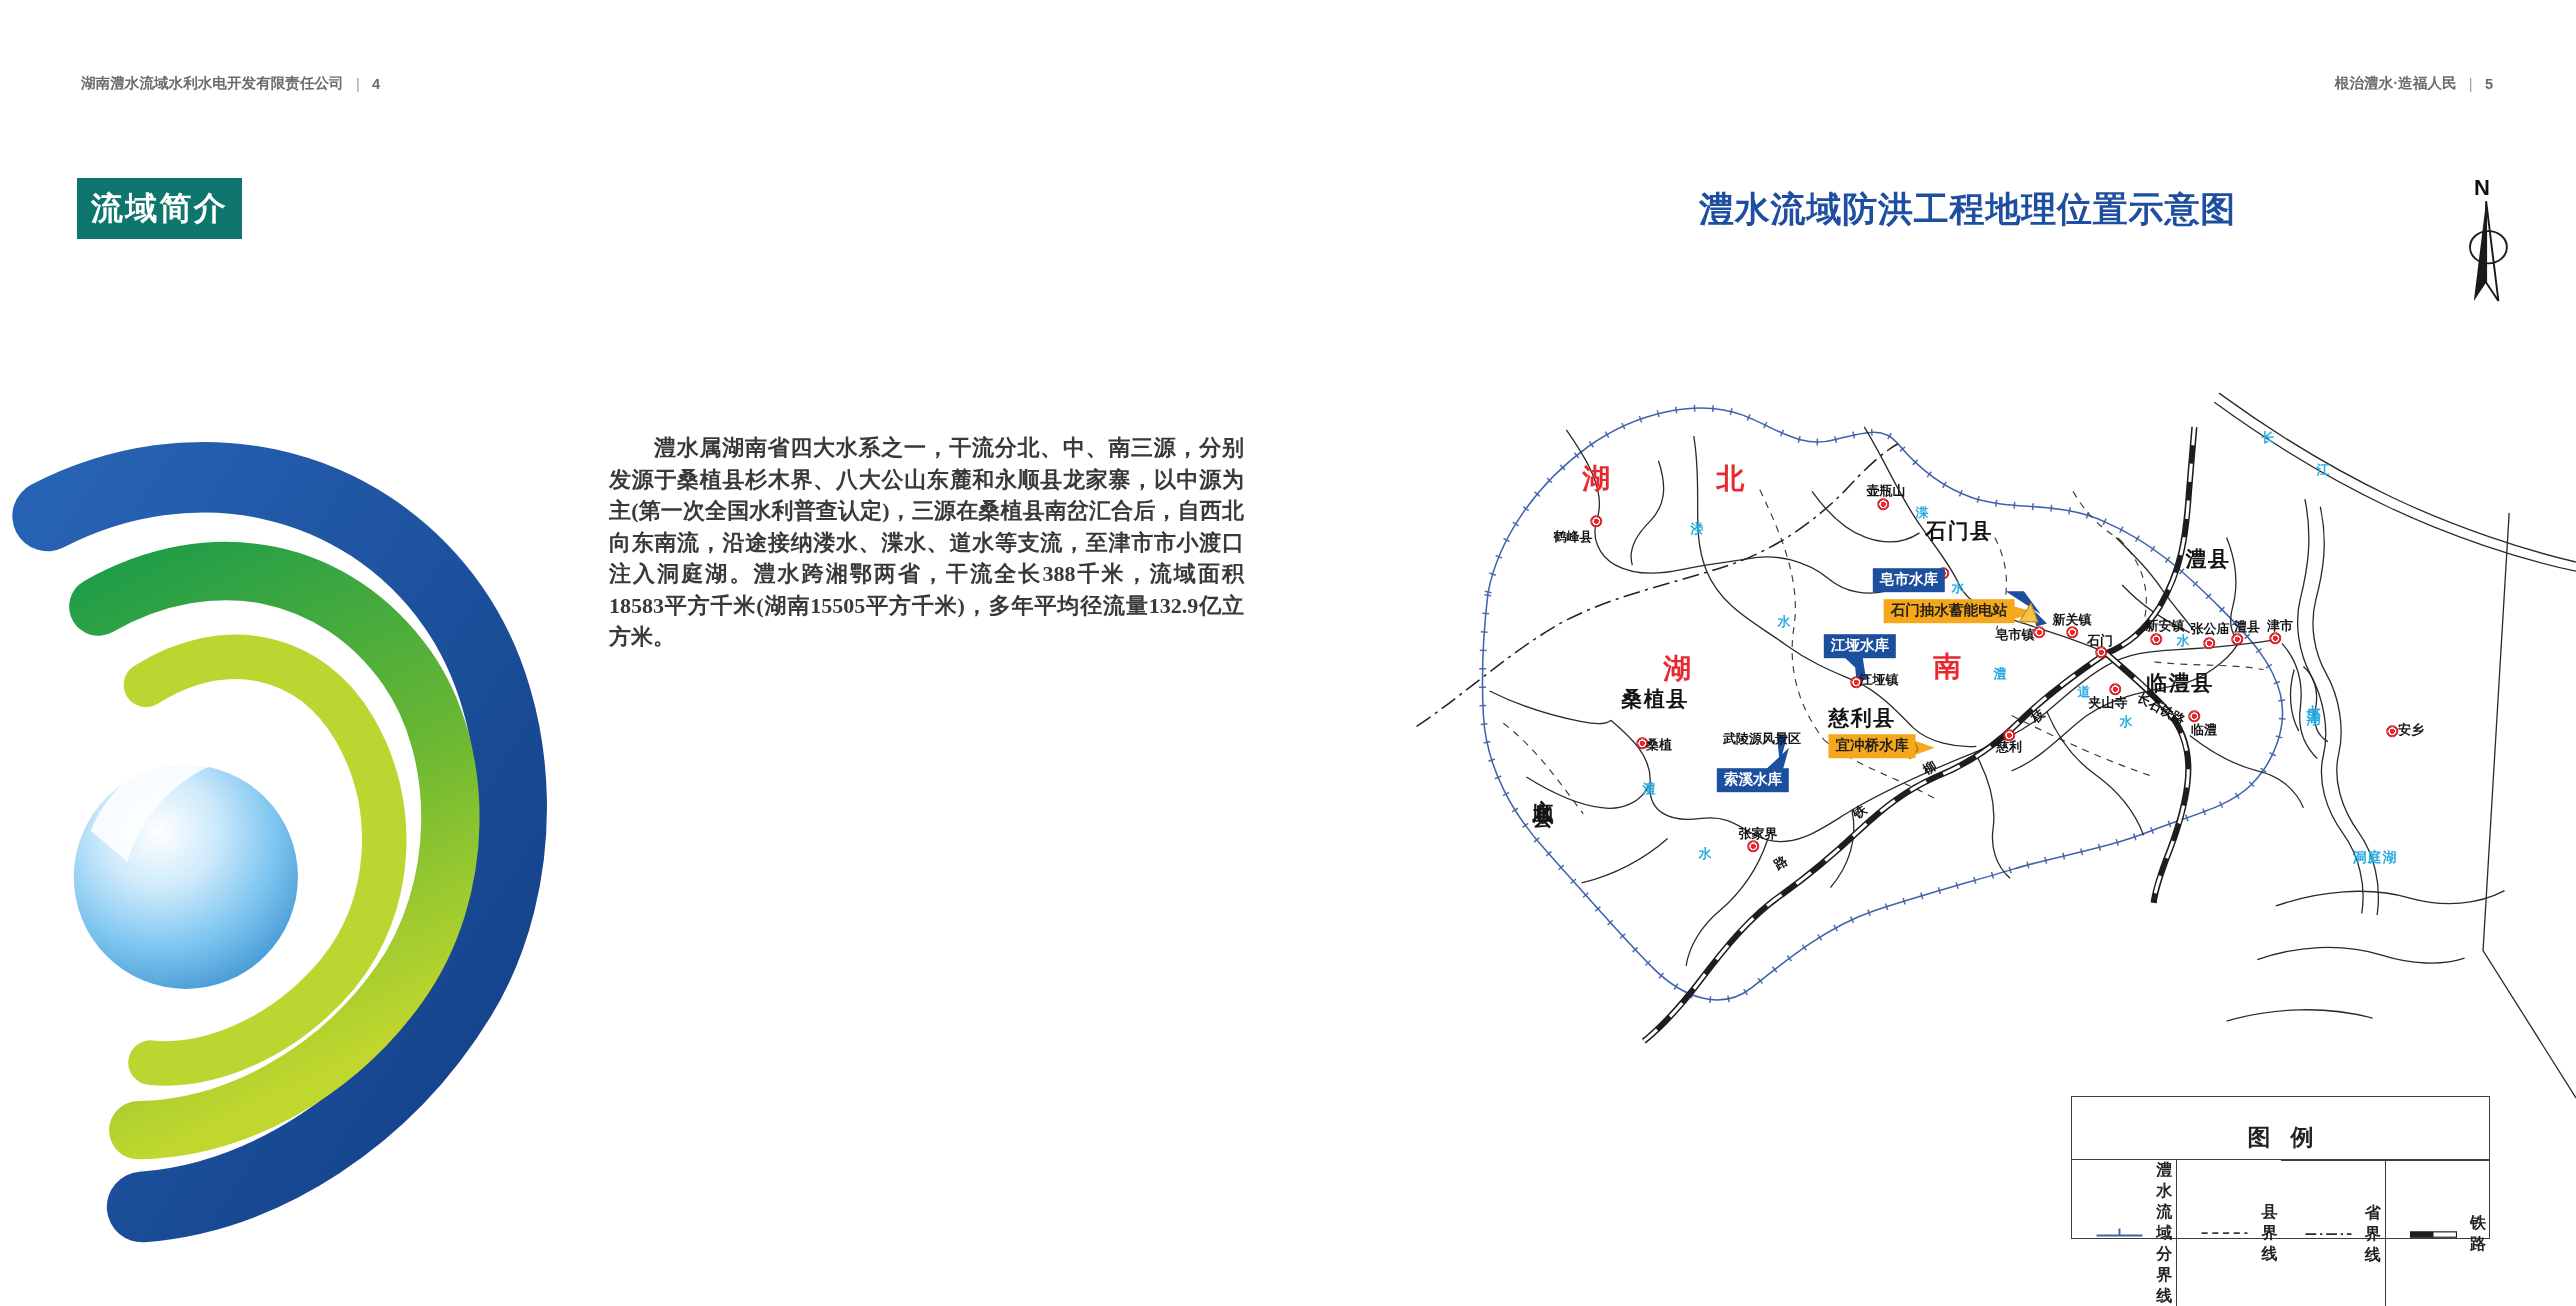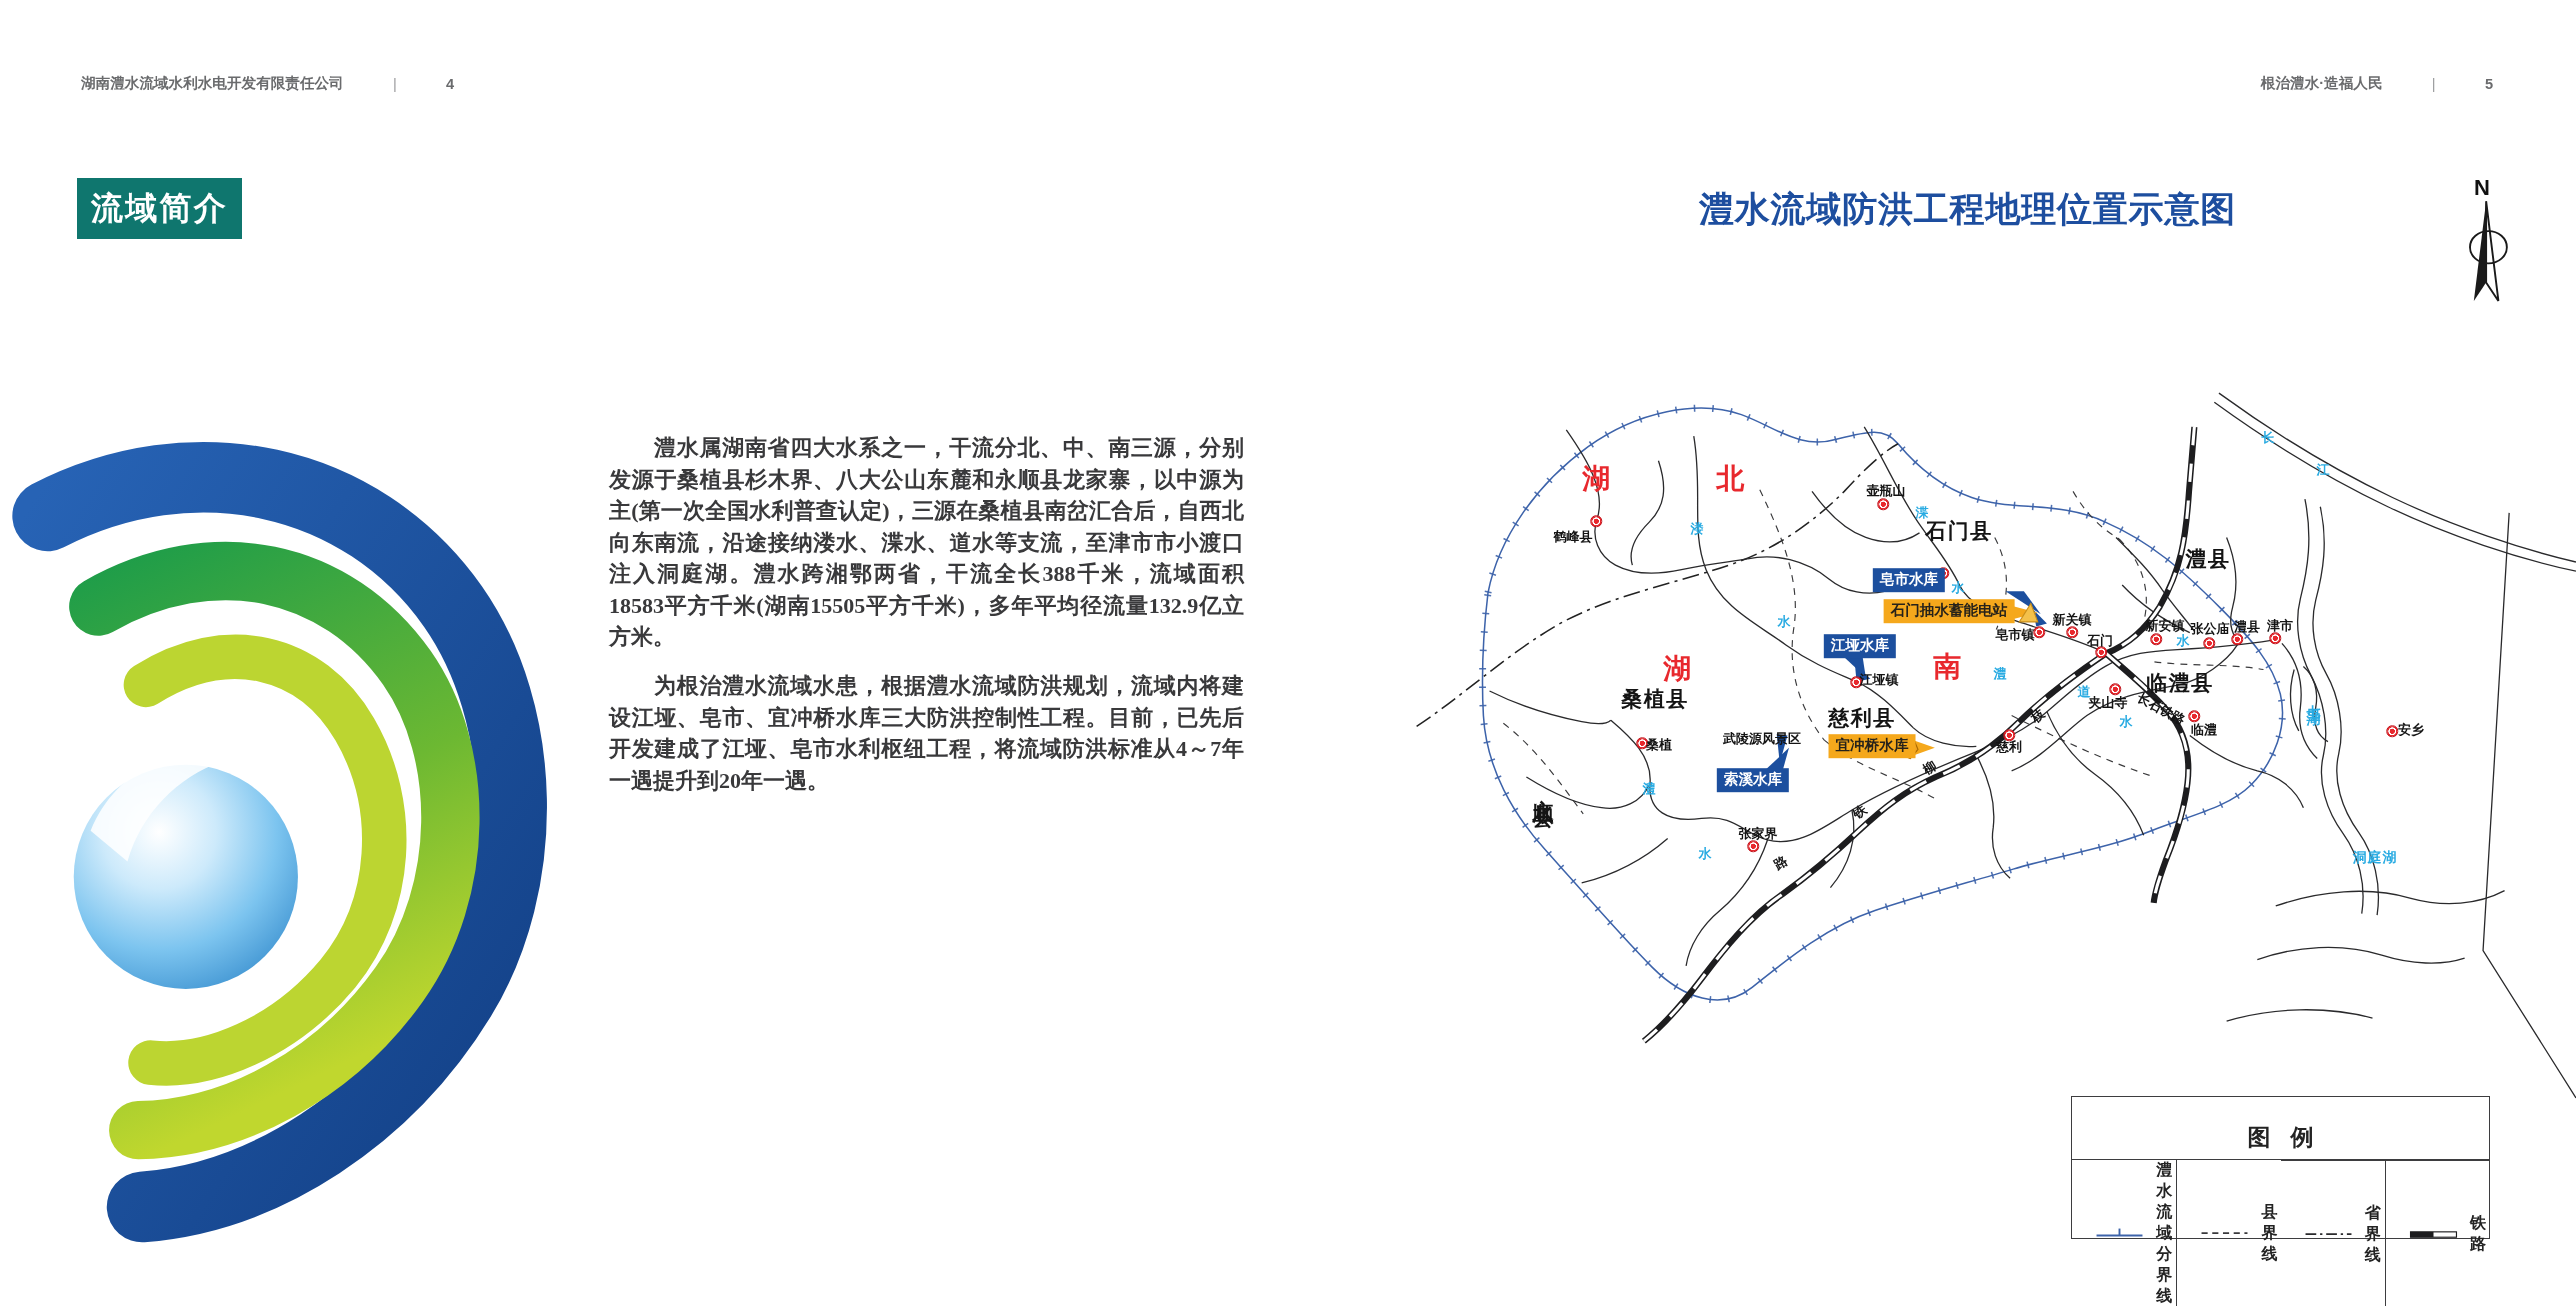--- a/index.html
+++ b/index.html
@@ -1,20 +1,20 @@
 <!DOCTYPE html>
 <html style="font-size:12.3px"><head>
 <meta charset="utf-8">
 <style>
   html,body{margin:0;padding:0;background:#fff;}
   body{width:2576px;height:1306px;position:relative;overflow:hidden;
        font-family:"Liberation Sans","DejaVu Sans",sans-serif;}
   
   .hdr{position:absolute;top:74px;font-size:14.6px;font-weight:bold;color:#6a6b6d;
-       display:flex;align-items:center;white-space:nowrap;gap:37px;}
+       display:flex;align-items:center;white-space:nowrap;}
   .hdr .sep{margin:0 12.3px;font-weight:400;color:#9b9c9e;}
   #hdr-left{left:81px;}
   #hdr-right{right:83px;}
   
   #section-title-box{position:absolute;left:77px;top:178px;width:165px;height:61px;
        background:#0f766e;color:#fff;display:flex;align-items:center;justify-content:center;
        font-size:32px;font-weight:bold;letter-spacing:2.3px;}
   #body-text{position:absolute;left:609px;top:432px;width:635px;
        font-family:"Liberation Serif","DejaVu Serif",serif;
        font-size:22px;line-height:31.5px;font-weight:700;color:#39393b;
@@ -177,21 +177,20 @@
 </div>
 <div class="hdr" id="hdr-right">
   <span>根治澧水·造福人民</span>
   <span class="sep">|</span>
   <span>5</span>
 </div>
 
 <div id="section-title-box">流域简介</div>
 <div id="body-text">
   <p>澧水属湖南省四大水系之一，干流分北、中、南三源，分别发源于桑植县杉木界、八大公山东麓和永顺县龙家寨，以中源为主(第一次全国水利普查认定)，三源在桑植县南岔汇合后，自西北向东南流，沿途接纳溇水、渫水、道水等支流，至津市市小渡口注入洞庭湖。澧水跨湘鄂两省，干流全长388千米，流域面积18583平方千米(湖南15505平方千米)，多年平均径流量132.9亿立方米。</p>
-  <p>为根治澧水流域水患，根据澧水流域防洪规划，流域内将建设江垭、皂市、宜冲桥水库三大防洪控制性工程。目前，已先后开发建成了江垭、皂市水利枢纽工程，将流域防洪标准从4～7年一遇提升到20年一遇。</p>
 </div>
 
 <div id="map-title">澧水流域防洪工程地理位置示意图</div>
 <div id="compass-n">N</div>
 
 <div id="map-labels">
     <div class="ml prov" style="left: 1597px; top: 479px; transform: translate(-50%, -50%);">湖</div>
     <div class="ml prov" style="left: 1731px; top: 479px; transform: translate(-50%, -50%);">北</div>
     <div class="ml prov" style="left: 1678px; top: 669px; transform: translate(-50%, -50%);">湖</div>
     <div class="ml prov" style="left: 1948px; top: 667px; transform: translate(-50%, -50%);">南</div>

